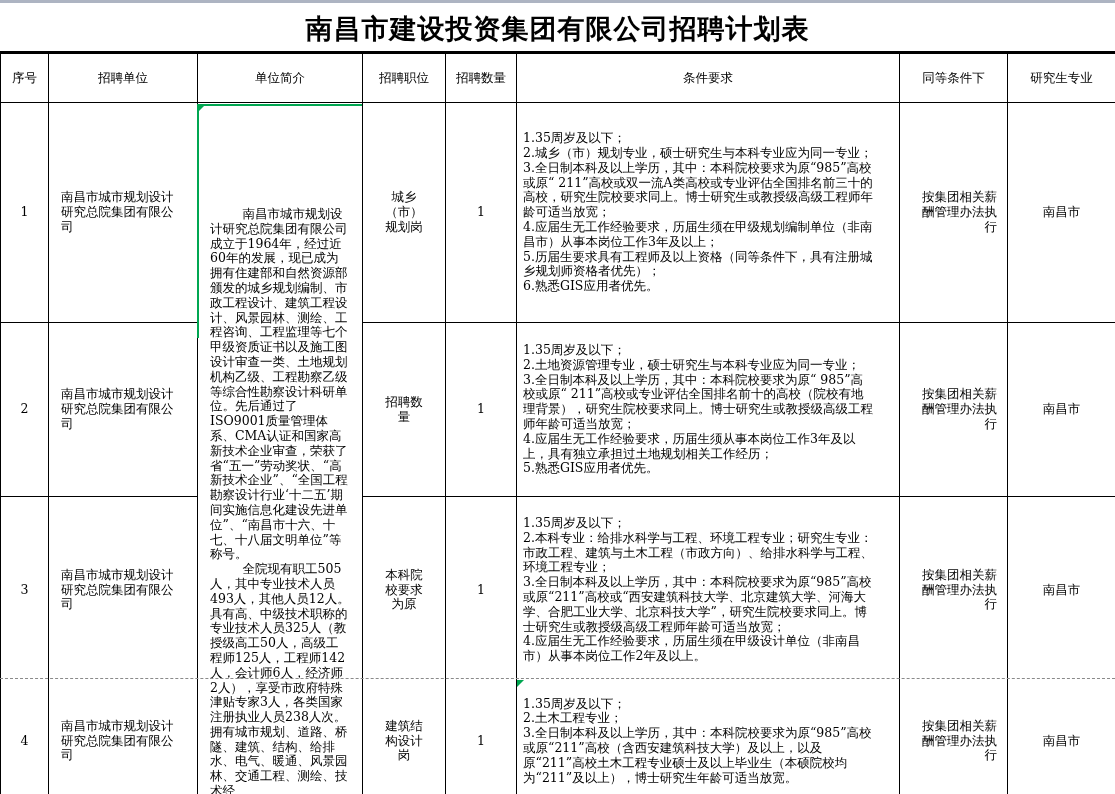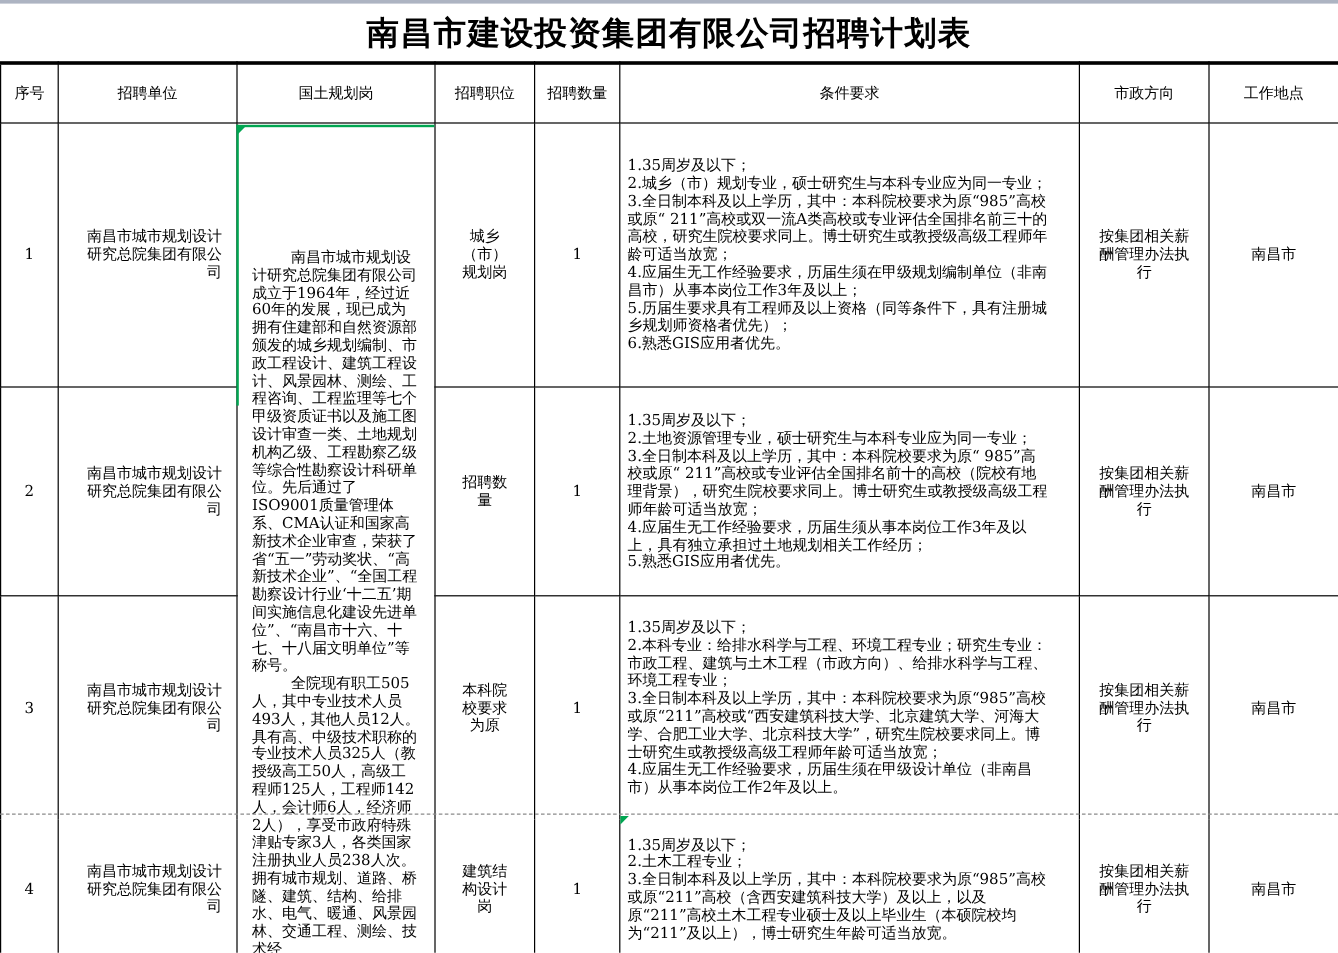--- a/index.html
+++ b/index.html
@@ -17,23 +17,23 @@
                border-collapse:collapse; table-layout:fixed;
                border-top:3px solid #000; }
   table.plan td, table.plan th { border:1px solid #000; font-weight:normal;
                font-size:12.5px; line-height:14.8px; vertical-align:middle;
                overflow:hidden; }
 
   th.hdr { height:50px; text-align:center; font-size:13px; }
 
   td.center { text-align:center; }
   td.req { text-align:left; white-space:pre-line; padding:2px 24px 2px 6px; vertical-align:middle; }
-  td.unitname { text-align:right; padding:0 12px; }
+  td.unitname { text-align:left; padding:0 12px; }
   td.pos { text-align:center; padding:0 22px; }
-  td.salary { text-align:center; padding:0 10px; }
+  td.salary { text-align:right; padding:0 10px; }
 
   tr.r1 > td { height:218px; }
   tr.r2 > td { height:172px; }
   tr.r3 > td { height:185px; border-bottom:0; }
   tr.r4 > td { height:115px; border-top:0; }
 
   td.intro { vertical-align:top; padding:0 12px; }
   .intro-inner { padding-top:104px; }
   .intro-inner p { text-indent:2.6em; text-align:left; }
 
@@ -66,26 +66,26 @@
       <col style="width:83px">
         <col style="width:71px">
         <col style="width:383px">
       <col style="width:108px">
         <col style="width:108px">
     </colgroup>
     <tbody>
         <tr>
       <th class="hdr">序号</th>
       <th class="hdr">招聘单位</th>
-      <th class="hdr">国土规划岗</th>
+      <th class="hdr">单位简介</th>
       <th class="hdr">招聘职位</th>
       <th class="hdr">招聘数量</th>
       <th class="hdr">条件要求</th>
-      <th class="hdr">市政方向</th>
-      <th class="hdr">工作地点</th>
+      <th class="hdr">同等条件下</th>
+      <th class="hdr">研究生专业</th>
     </tr>
 
     <tr class="r1">
       <td class="center">1</td>
       <td class="unitname">南昌市城市规划设计研究总院集团有限公司</td>
       <td class="intro" rowspan="4">
         <div class="intro-inner">
           <p>南昌市城市规划设计研究总院集团有限公司成立于1964年，经过近60年的发展，现已成为拥有住建部和自然资源部颁发的城乡规划编制、市政工程设计、建筑工程设计、风景园林、测绘、工程咨询、工程监理等七个甲级资质证书以及施工图设计审查一类、土地规划机构乙级、工程勘察乙级等综合性勘察设计科研单位。先后通过了ISO9001质量管理体系、CMA认证和国家高新技术企业审查，荣获了省“五一”劳动奖状、“高新技术企业”、“全国工程勘察设计行业‘十二五’期间实施信息化建设先进单位”、“南昌市十六、十七、十八届文明单位”等称号。</p>
           <p>全院现有职工505人，其中专业技术人员493人，其他人员12人。具有高、中级技术职称的专业技术人员325人（教授级高工50人，高级工程师125人，工程师142人，会计师6人，经济师2人），享受市政府特殊津贴专家3人，各类国家注册执业人员238人次。拥有城市规划、道路、桥隧、建筑、结构、给排水、电气、暖通、风景园林、交通工程、测绘、技术经</p>
         </div>

